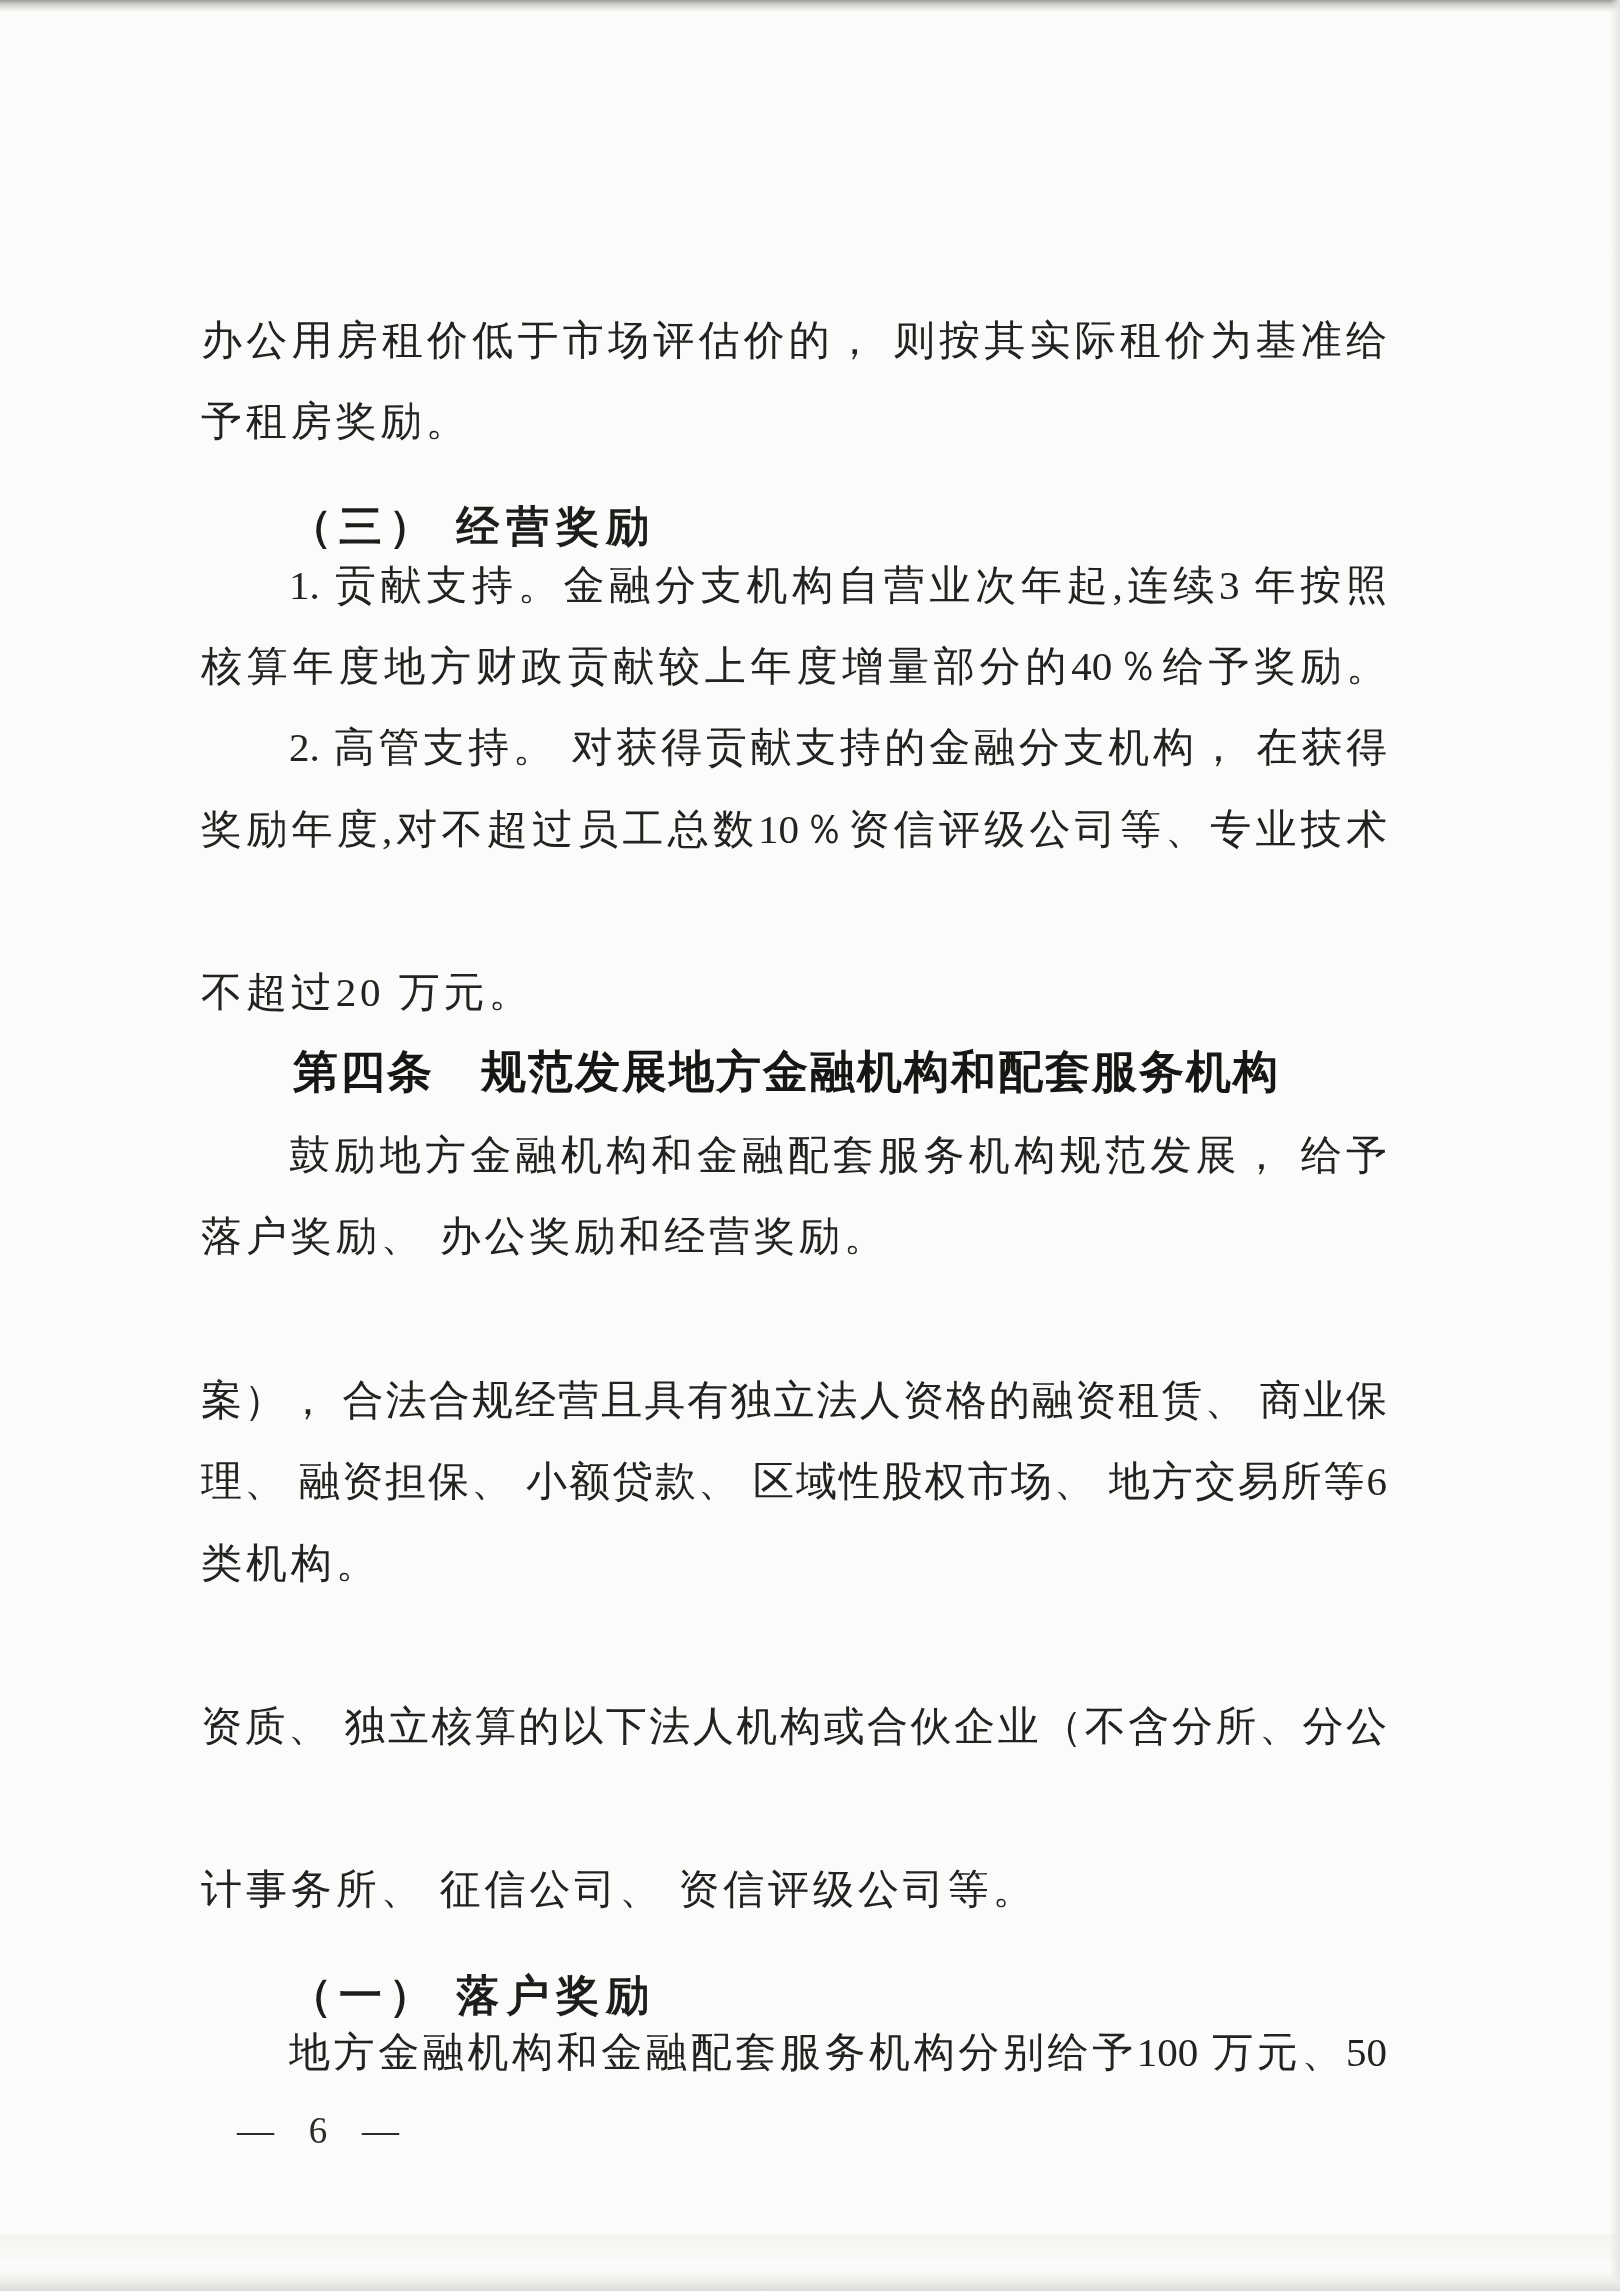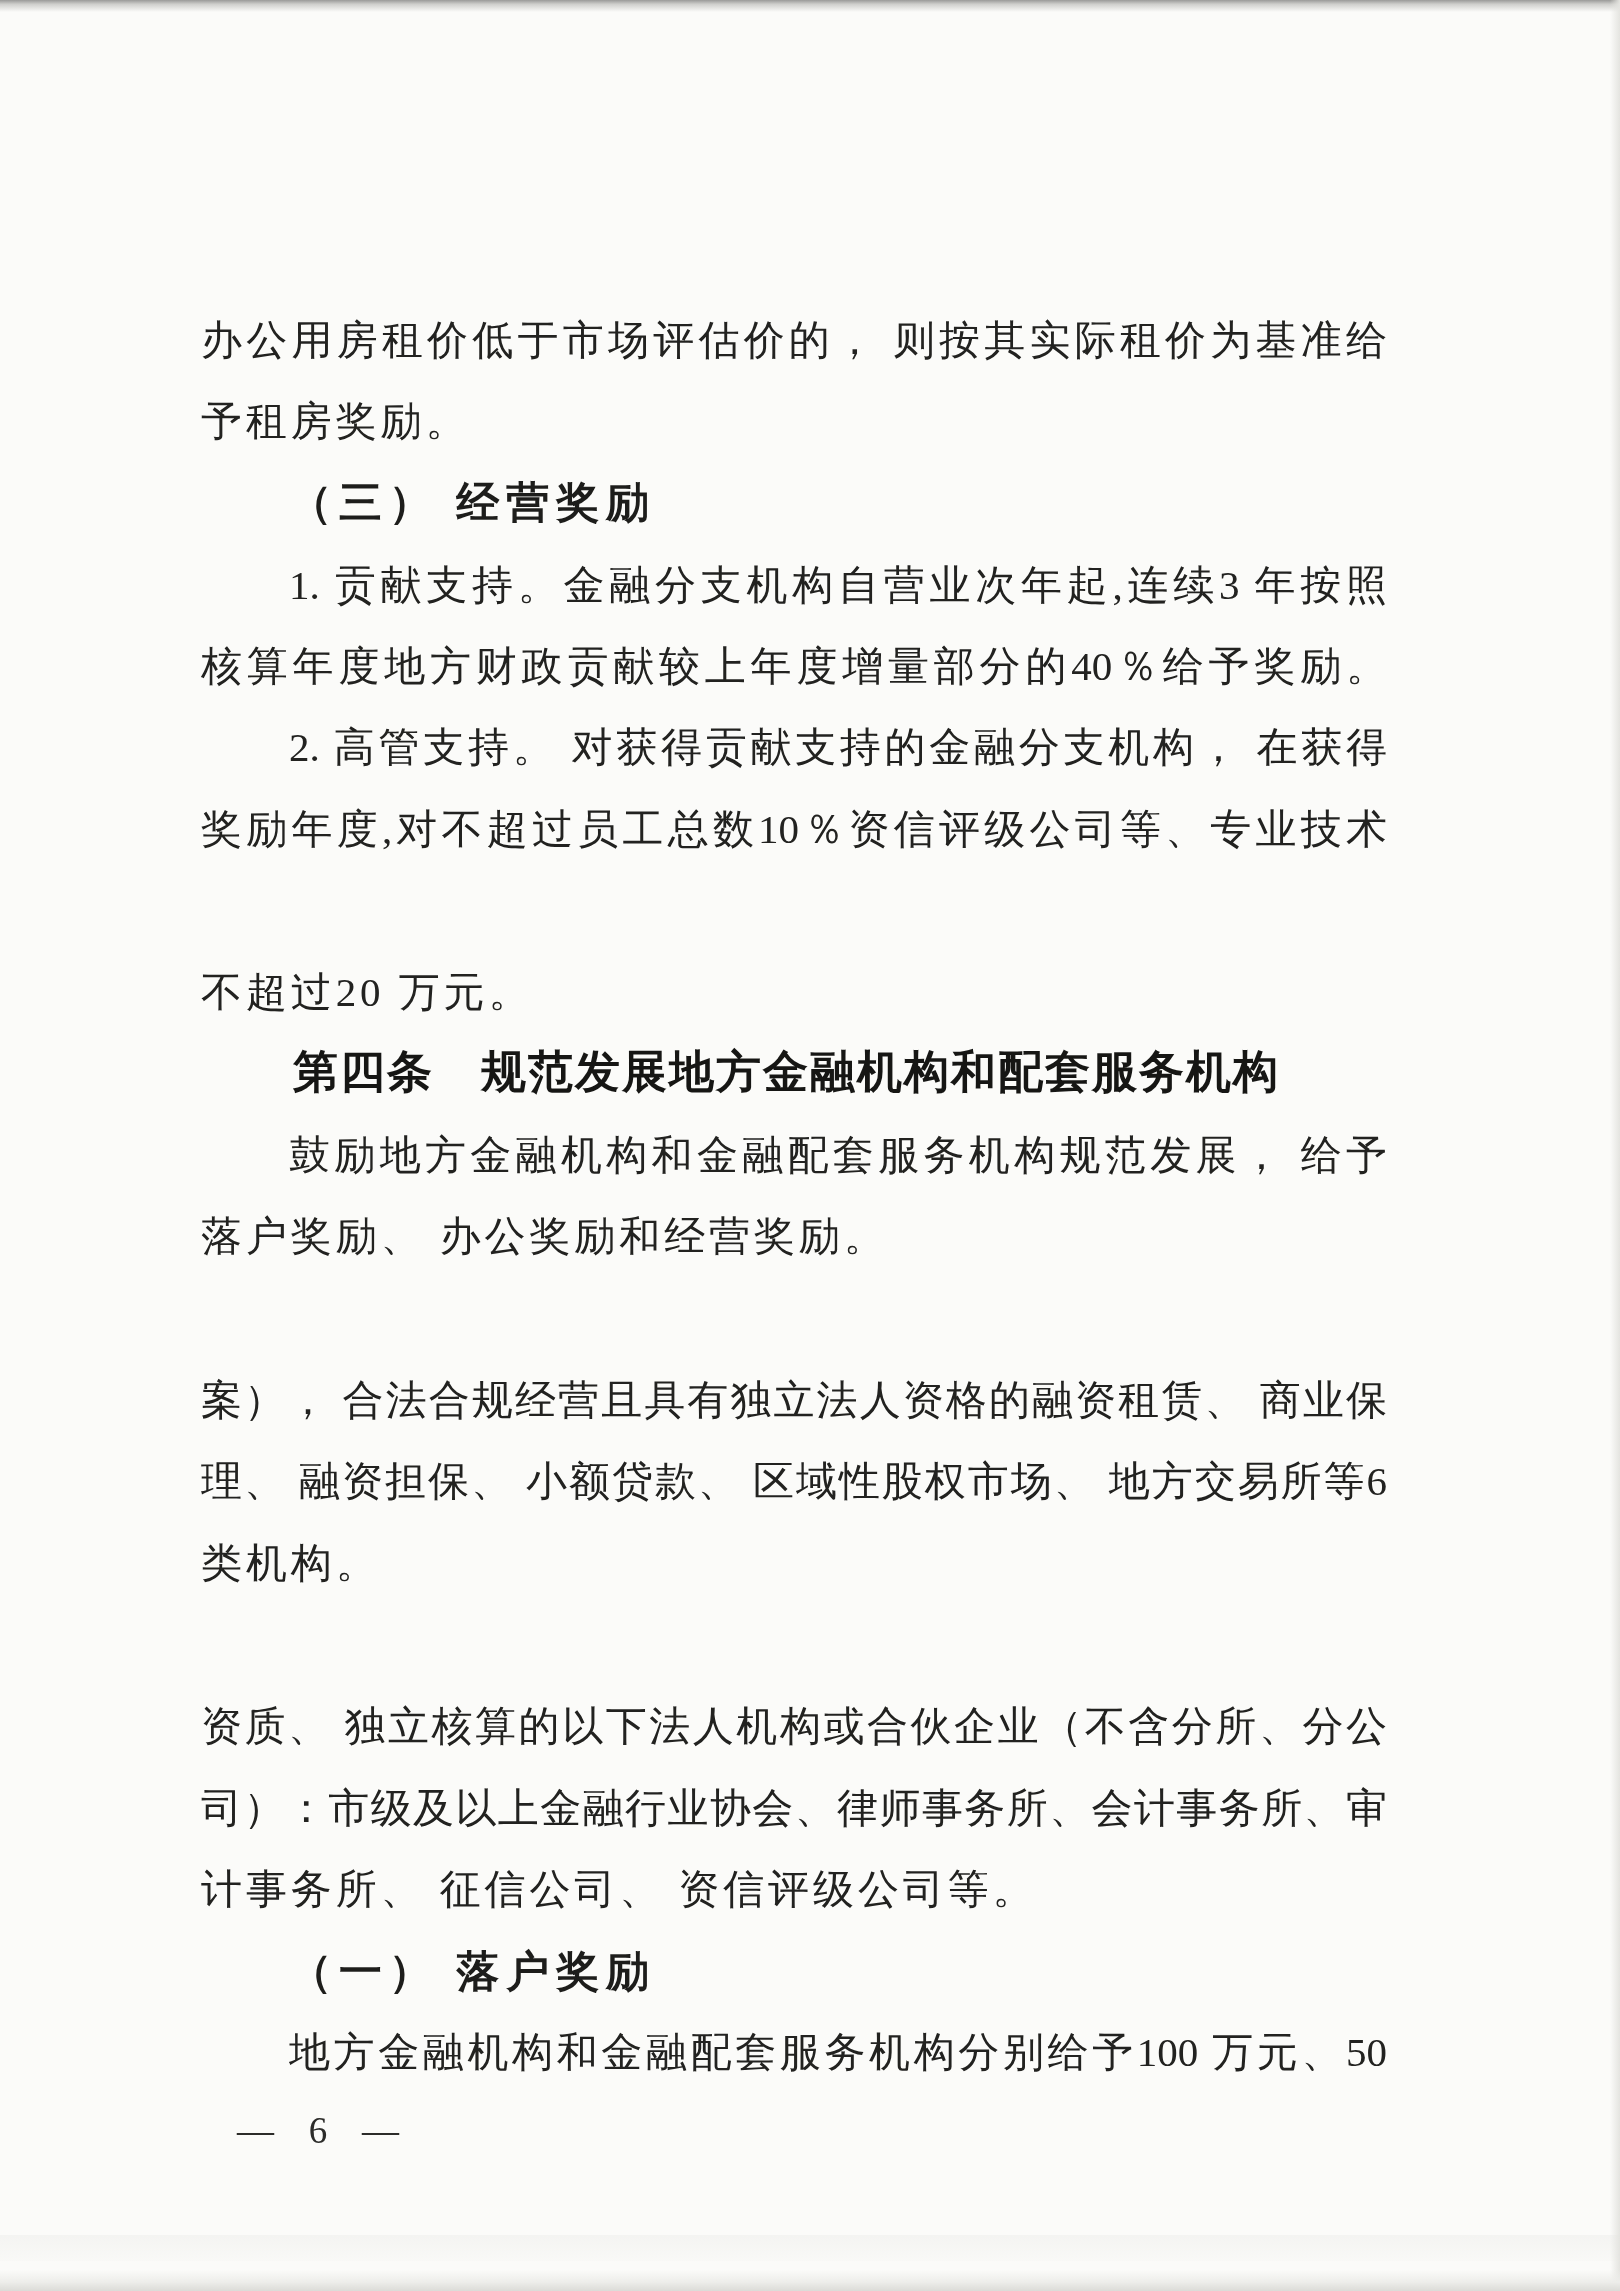--- a/index.html
+++ b/index.html
@@ -64,20 +64,21 @@
     text-align-last: justify;
   }
   .line.indent {
     text-indent: 88px;
   }
   .line.sub {
     font-weight: 700;
     font-size: 43px;
     letter-spacing: 6.9px;
     color: #1d1d1b;
+    margin-top: 24px;
   }
   .line.article {
     font-family: "Liberation Sans", "DejaVu Sans", sans-serif;
     font-weight: 700;
     font-size: 45px;
     letter-spacing: 2px;
     color: #161614;
     text-indent: 92px;
   }
   .page-number {
@@ -107,21 +108,20 @@
   <div class="line just indent" style="top:723px">2. 高管支持。 对获得贡献支持的金融分支机构， 在获得</div>
   <div class="line just" style="top:805px">奖励年度,对不超过员工总数10％资信评级公司等、专业技术</div>
   <div class="line" style="top:968px">不超过20 万元。</div>
   <div class="line article" style="top:1047px">第四条　规范发展地方金融机构和配套服务机构</div>
   <div class="line just indent" style="top:1131px">鼓励地方金融机构和金融配套服务机构规范发展， 给予</div>
   <div class="line" style="top:1212px">落户奖励、 办公奖励和经营奖励。</div>
   <div class="line just" style="top:1376px">案）， 合法合规经营且具有独立法人资格的融资租赁、 商业保</div>
   <div class="line just" style="top:1457px">理、 融资担保、 小额贷款、 区域性股权市场、 地方交易所等6</div>
   <div class="line" style="top:1539px">类机构。</div>
   <div class="line just" style="top:1702px">资质、 独立核算的以下法人机构或合伙企业（不含分所、分公</div>
-  <div class="line just" style="top:1784px">司）：市级及以上金融行业协会、律师事务所、会计事务所、审</div>
   <div class="line" style="top:1865px">计事务所、 征信公司、 资信评级公司等。</div>
   <div class="line sub indent" style="top:1947px">（一） 落户奖励</div>
   <div class="line just indent" style="top:2028px">地方金融机构和金融配套服务机构分别给予100 万元、50</div>
 
   <div class="page-number">— 6 —</div>
 
   <div class="edge-right"></div>
   <div class="edge-bottom"></div>
 
 </div>

